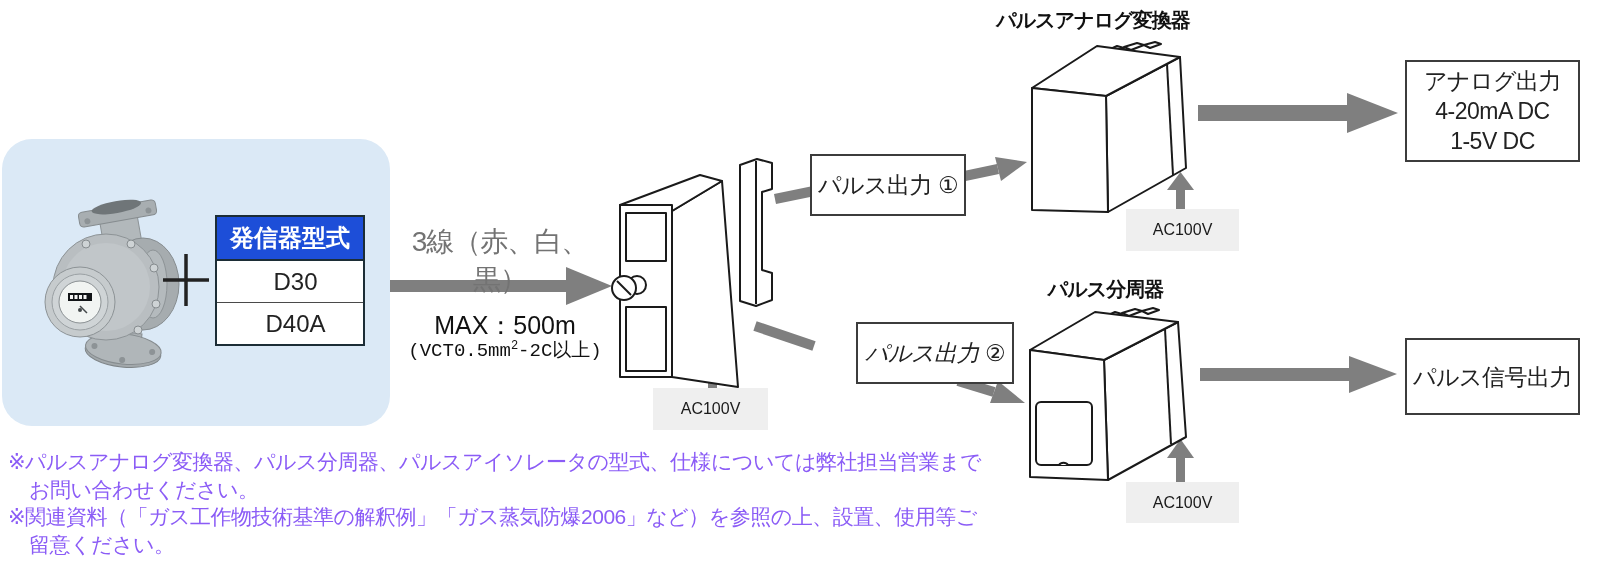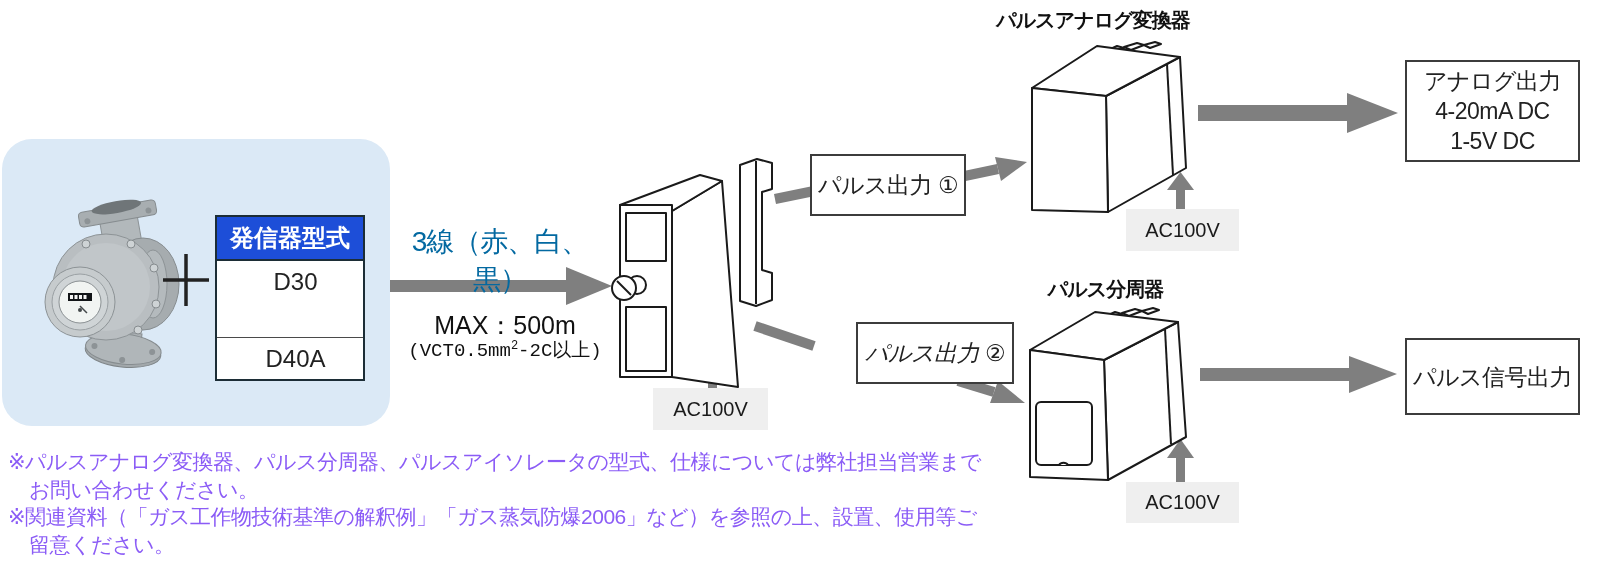--- a/index.html
+++ b/index.html
@@ -23,24 +23,24 @@
   }
   .model-table .hdr {
     height:42px; background:#1d4ed8; color:#ffffff; font-weight:bold;
     font-size:24px; display:flex; align-items:center; justify-content:center;
     border-bottom:2px solid #1c2d36;
   }
   .model-table .row {
     height:41px; background:#ffffff; font-size:24px;
     display:flex; align-items:center; justify-content:center; color:#222;padding-left:11px;
   }
-  .model-table .row + .row { border-top:1px solid #4a4a4a;margin-top:35px; }
-
-  
-  .wire-label   { left:392px; top:223px; width:216px; font-size:28px; text-align:center; letter-spacing:-1px; color:#0369a1; }
+  .model-table .row + .row { border-top:1px solid #4a4a4a; }
+
+  
+  .wire-label   { left:392px; top:223px; width:216px; font-size:28px; text-align:center; letter-spacing:-1px; color:#737373; }
   .max-label    { left:415px; top:309px; width:180px; font-size:25px; text-align:center; color:#111; }
   .cable-label  { left:395px; top:337px; width:220px; font-size:19px; text-align:center; color:#111;font-family:Liberation Mono, monospace; }
   .cable-label sup { font-size:12px; }
 
   
   .device-title { font-weight:bold; font-size:20px; text-align:center; letter-spacing:-1px; color:#111; }
   .iso-title  { left:597px;  top:115px; width:180px; }
   .conv-title { left:983px;  top:7px;   width:220px; }
   .div-title  { left:1038px; top:276px; width:135px; }
 
@@ -52,21 +52,21 @@
   }
   .p1-box     { left:810px;  top:154px; width:152px; height:58px; }
   .p2-box     { left:856px;  top:322px; width:154px; height:58px;font-style:italic; }
   .analog-box { left:1405px; top:60px;  width:171px; height:98px; }
   .signal-box { left:1405px; top:338px; width:171px; height:73px; }
 
   
   .power-label {
     position:absolute; background:#efefef;
     display:flex; align-items:center; justify-content:center;
-    font-size:20px; color:#1a1a1a;
+    font-size:16px; color:#1a1a1a;
   }
   .pw-iso  { left:653px;  top:388px; width:115px; height:42px; }
   .pw-conv { left:1126px; top:209px; width:113px; height:42px; }
   .pw-div  { left:1126px; top:482px; width:113px; height:41px; }
 
   
   .notes { left:8px; top:448px; width:1010px; }
   .note  { font-size:21px; line-height:27.5px; color:#8b5cf6; letter-spacing:-0.5px; }
   .note .cont { padding-left:21px; }
 

